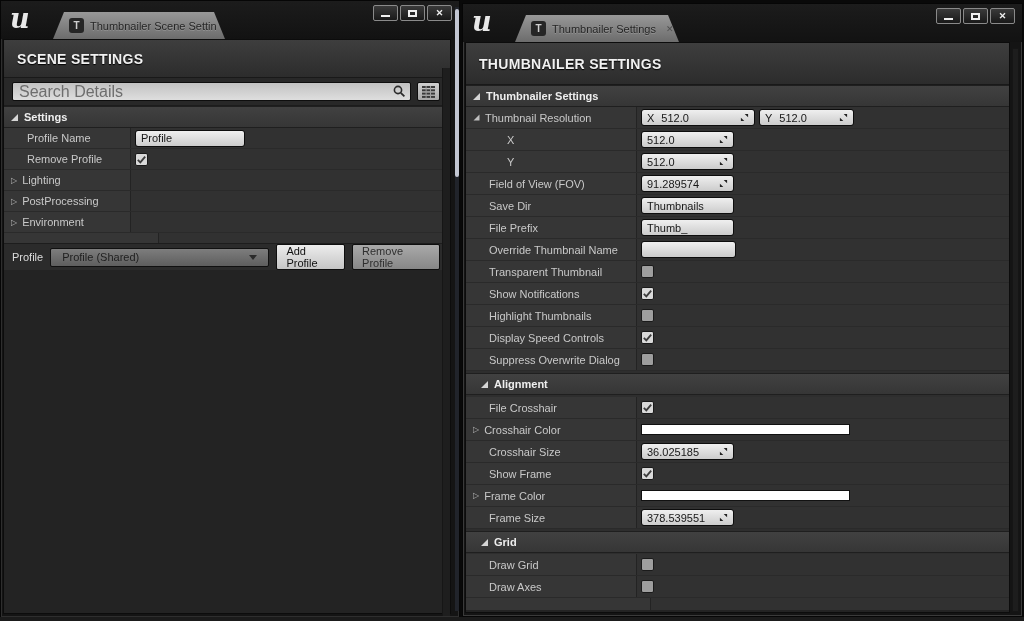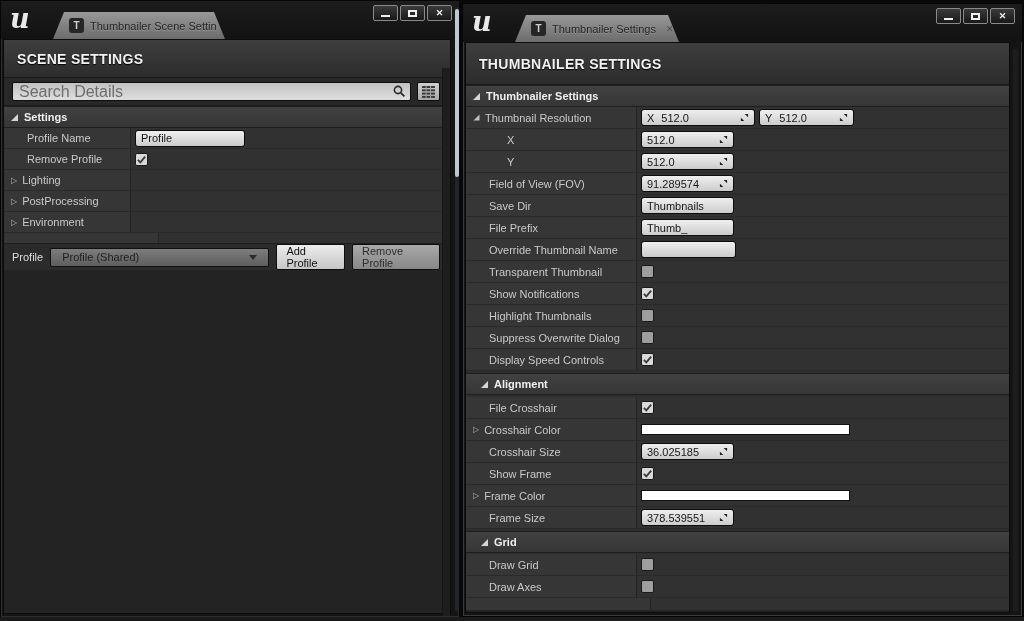--- a/index.html
+++ b/index.html
@@ -357,38 +357,38 @@
       <div class="row row-tall">
         <div class="lbl ind2">
             <span>Highlight Thumbnails</span>
           </div>
         <div class="val">
             <div class="checkbox"></div>
           </div>
       </div>
       <div class="row row-tall">
         <div class="lbl ind2">
-            <span>Suppress Overwrite Dialog</span>
-          </div>
-        <div class="val">
-            <div class="checkbox"></div>
-          </div>
-      </div>
-      <div class="row row-tall">
-        <div class="lbl ind2">
             <span>Display Speed Controls</span>
           </div>
         <div class="val">
             <div class="checkbox checked">
               <svg width="11" height="11" viewBox="0 0 12 12">
                 <path d="M2 6.5 L4.7 9.2 L10 2.8" fill="none" stroke="#3c3c3c" stroke-width="2"></path>
               </svg>
             </div>
           </div>
       </div>
+      <div class="row row-tall">
+        <div class="lbl ind2">
+            <span>Suppress Overwrite Dialog</span>
+          </div>
+        <div class="val">
+            <div class="checkbox"></div>
+          </div>
+      </div>
 
       <div class="cat" style="padding-left:15px; margin-top:2px;">
         <span class="tri-open"></span>
         <span>Alignment</span>
       </div>
       <div class="row row-tall" style="margin-top:2px;">
         <div class="lbl ind2">
             <span>File Crosshair</span>
           </div>
         <div class="val">

